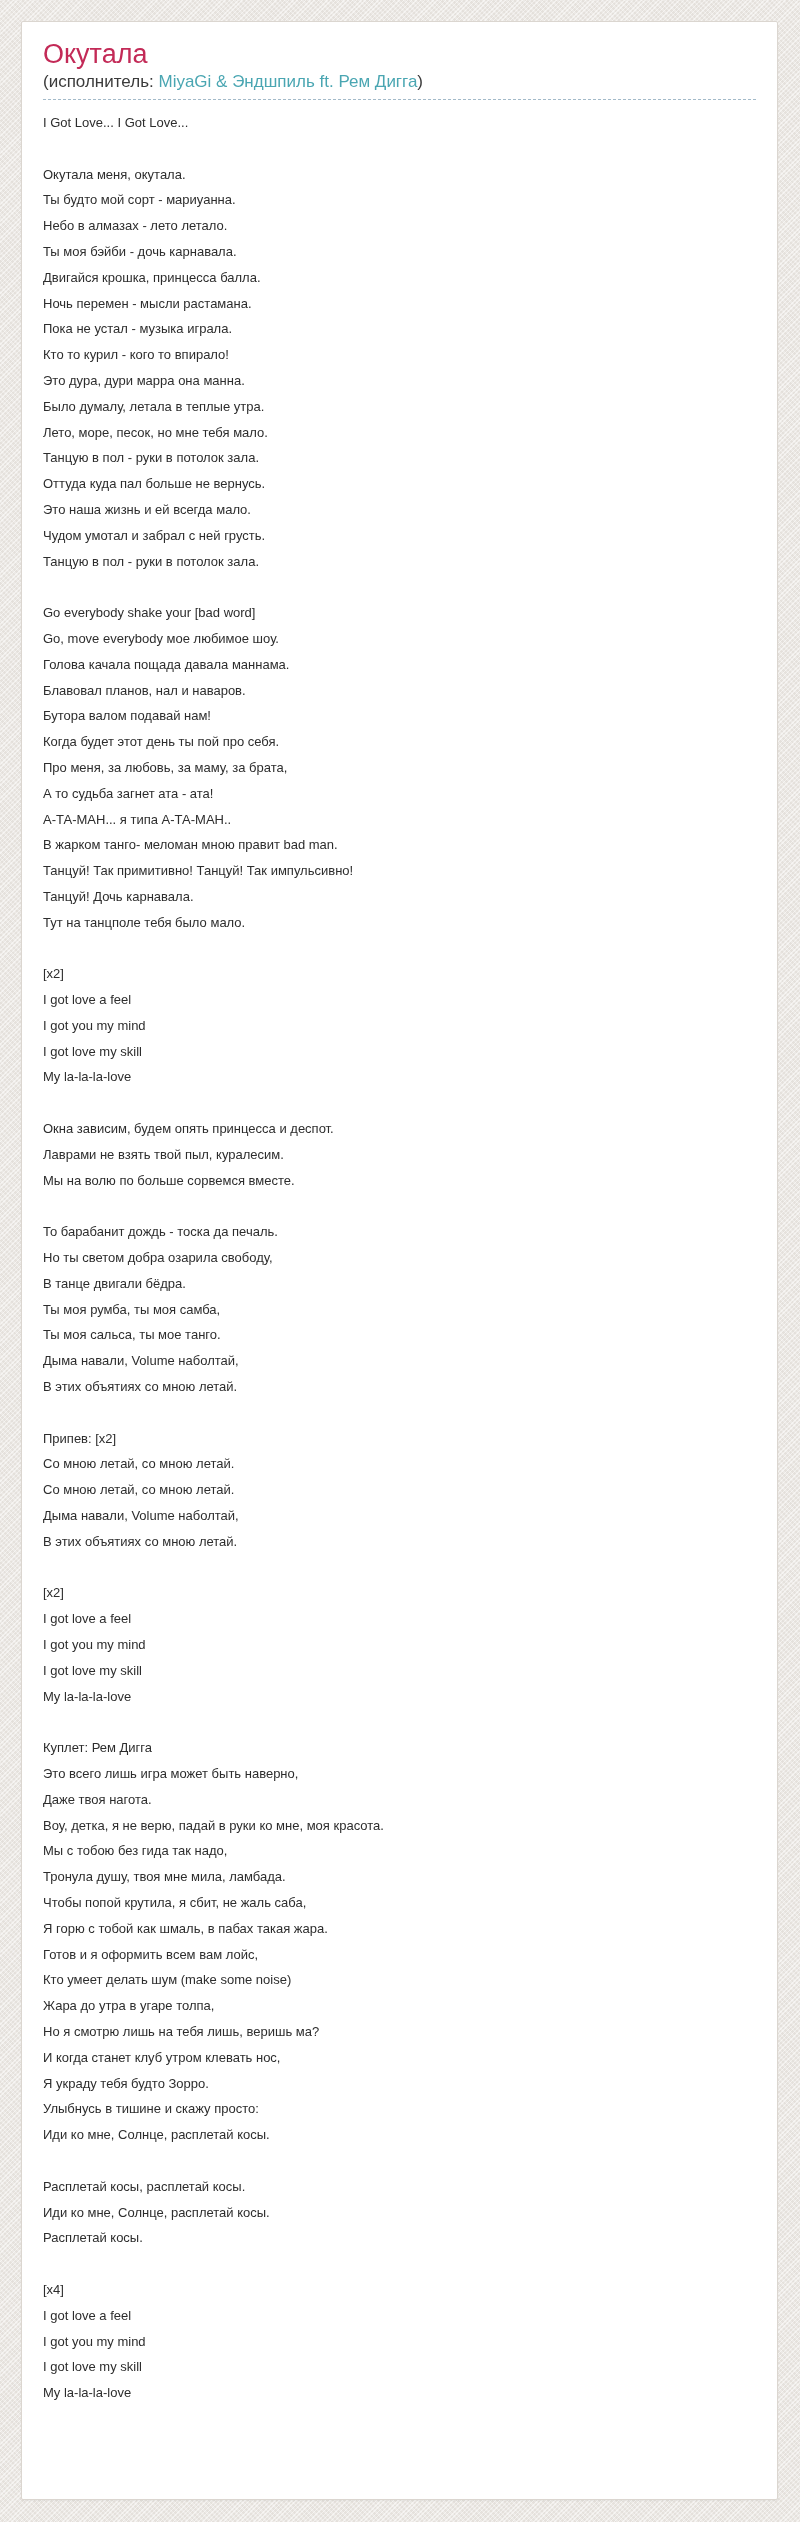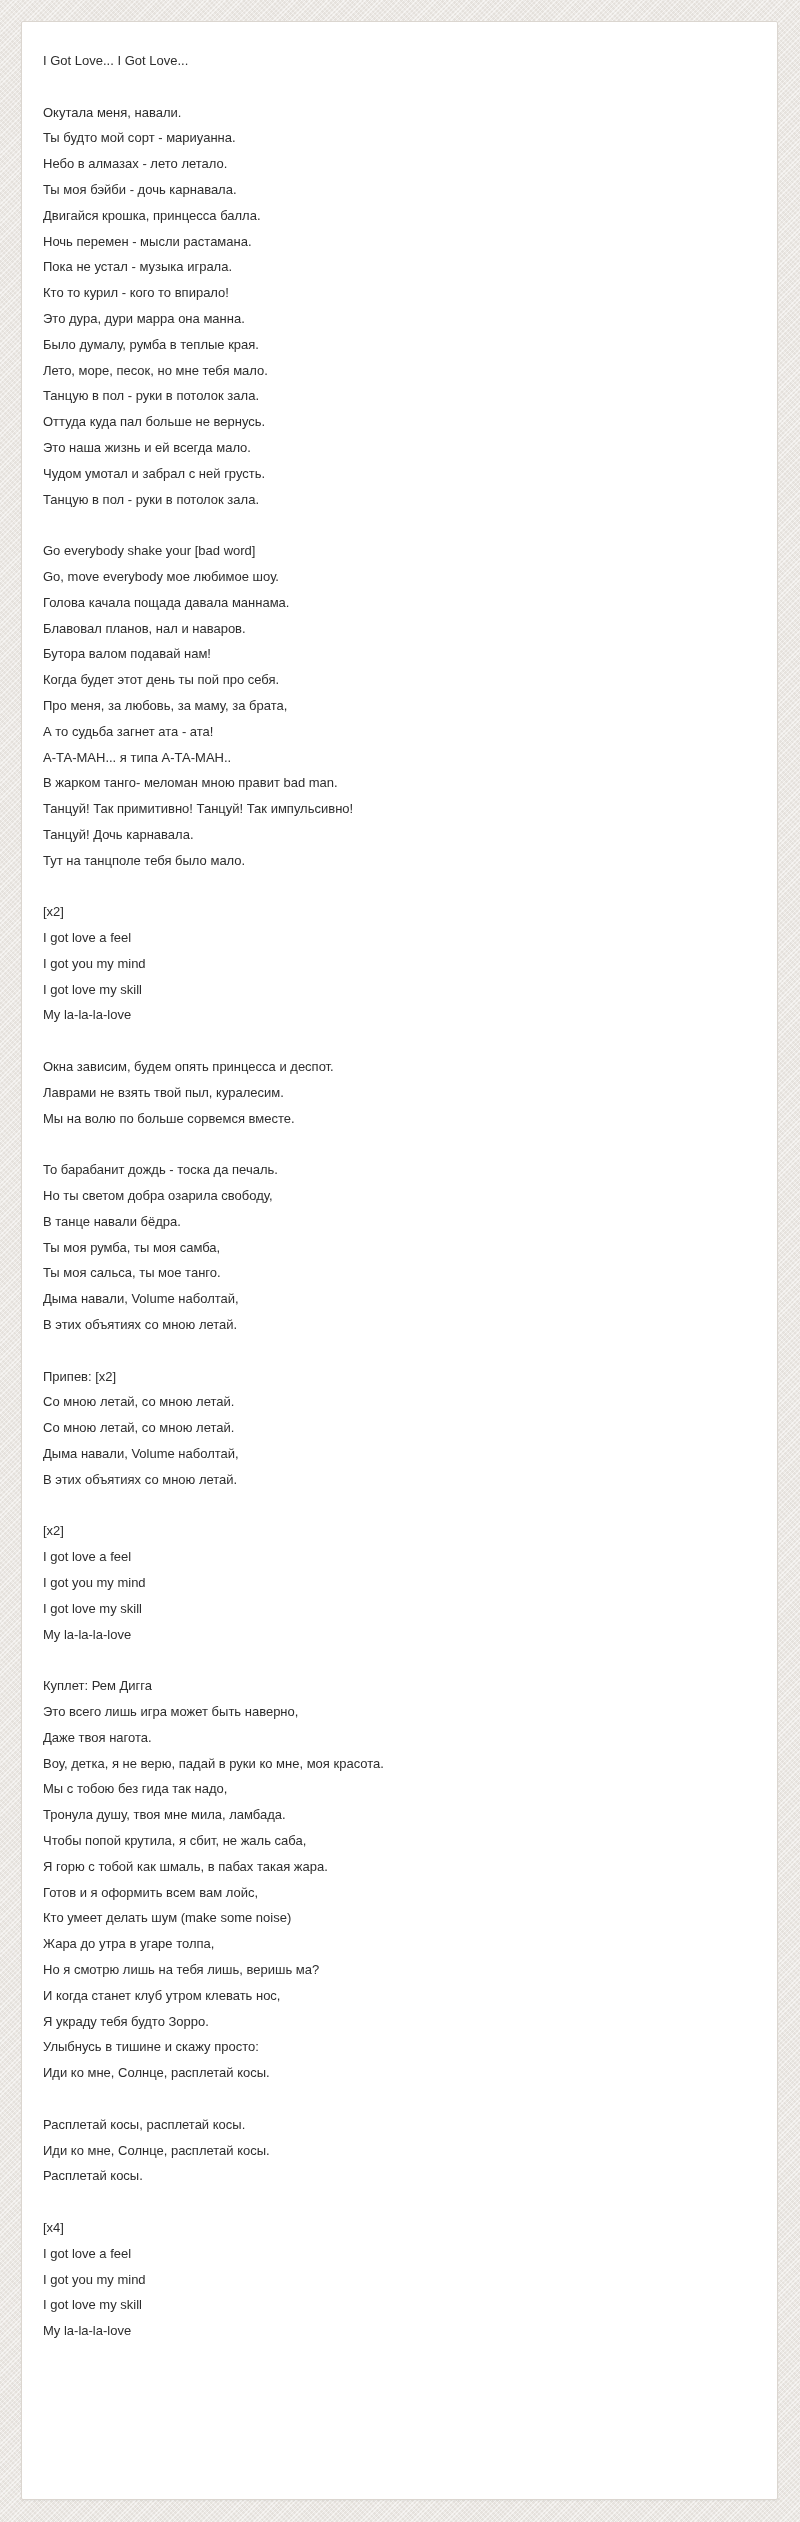--- a/index.html
+++ b/index.html
@@ -56,34 +56,38 @@
   }
   .lyric-line {
     min-height: 25.8px;
     white-space: pre-wrap;
   }
 </style>
 </head>
 <body>
 
 <div class="card">
+  <div class="song-header">
+    <h1 class="song-title">Окутала</h1>
+    <div class="artist-line"><span>(исполнитель: </span><a>MiyaGi &amp; Эндшпиль ft. Рем Дигга</a><span>)</span></div>
+  </div>
 
   <div class="lyrics">
       <div class="lyric-line">I Got Love... I Got Love...</div>
       <div class="lyric-line">&nbsp;</div>
-      <div class="lyric-line">Окутала меня, навали.</div>
+      <div class="lyric-line">Окутала меня, окутала.</div>
       <div class="lyric-line">Ты будто мой сорт - мариуанна.</div>
       <div class="lyric-line">Небо в алмазах - лето летало.</div>
       <div class="lyric-line">Ты моя бэйби - дочь карнавала.</div>
       <div class="lyric-line">Двигайся крошка, принцесса балла.</div>
       <div class="lyric-line">Ночь перемен - мысли растамана.</div>
       <div class="lyric-line">Пока не устал - музыка играла.</div>
       <div class="lyric-line">Кто то курил - кого то впирало!</div>
       <div class="lyric-line">Это дура, дури марра она манна.</div>
-      <div class="lyric-line">Было думалу, румба в теплые края.</div>
+      <div class="lyric-line">Было думалу, летала в теплые утра.</div>
       <div class="lyric-line">Лето, море, песок, но мне тебя мало.</div>
       <div class="lyric-line">Танцую в пол - руки в потолок зала.</div>
       <div class="lyric-line">Оттуда куда пал больше не вернусь.</div>
       <div class="lyric-line">Это наша жизнь и ей всегда мало.</div>
       <div class="lyric-line">Чудом умотал и забрал с ней грусть.</div>
       <div class="lyric-line">Танцую в пол - руки в потолок зала.</div>
       <div class="lyric-line">&nbsp;</div>
       <div class="lyric-line">Go everybody shake your [bad word]</div>
       <div class="lyric-line">Go, move everybody мое любимое шоу.</div>
       <div class="lyric-line">Голова качала пощада давала маннама.</div>
@@ -103,21 +107,21 @@
       <div class="lyric-line">I got you my mind</div>
       <div class="lyric-line">I got love my skill</div>
       <div class="lyric-line">My la-la-la-love</div>
       <div class="lyric-line">&nbsp;</div>
       <div class="lyric-line">Окна зависим, будем опять принцесса и деспот.</div>
       <div class="lyric-line">Лаврами не взять твой пыл, куралесим.</div>
       <div class="lyric-line">Мы на волю по больше сорвемся вместе.</div>
       <div class="lyric-line">&nbsp;</div>
       <div class="lyric-line">То барабанит дождь - тоска да печаль.</div>
       <div class="lyric-line">Но ты светом добра озарила свободу,</div>
-      <div class="lyric-line">В танце навали бёдра.</div>
+      <div class="lyric-line">В танце двигали бёдра.</div>
       <div class="lyric-line">Ты моя румба, ты моя самба,</div>
       <div class="lyric-line">Ты моя сальса, ты мое танго.</div>
       <div class="lyric-line">Дыма навали, Volume наболтай,</div>
       <div class="lyric-line">В этих объятиях со мною летай.</div>
       <div class="lyric-line">&nbsp;</div>
       <div class="lyric-line">Припев: [x2]</div>
       <div class="lyric-line">Со мною летай, со мною летай.</div>
       <div class="lyric-line">Со мною летай, со мною летай.</div>
       <div class="lyric-line">Дыма навали, Volume наболтай,</div>
       <div class="lyric-line">В этих объятиях со мною летай.</div>

